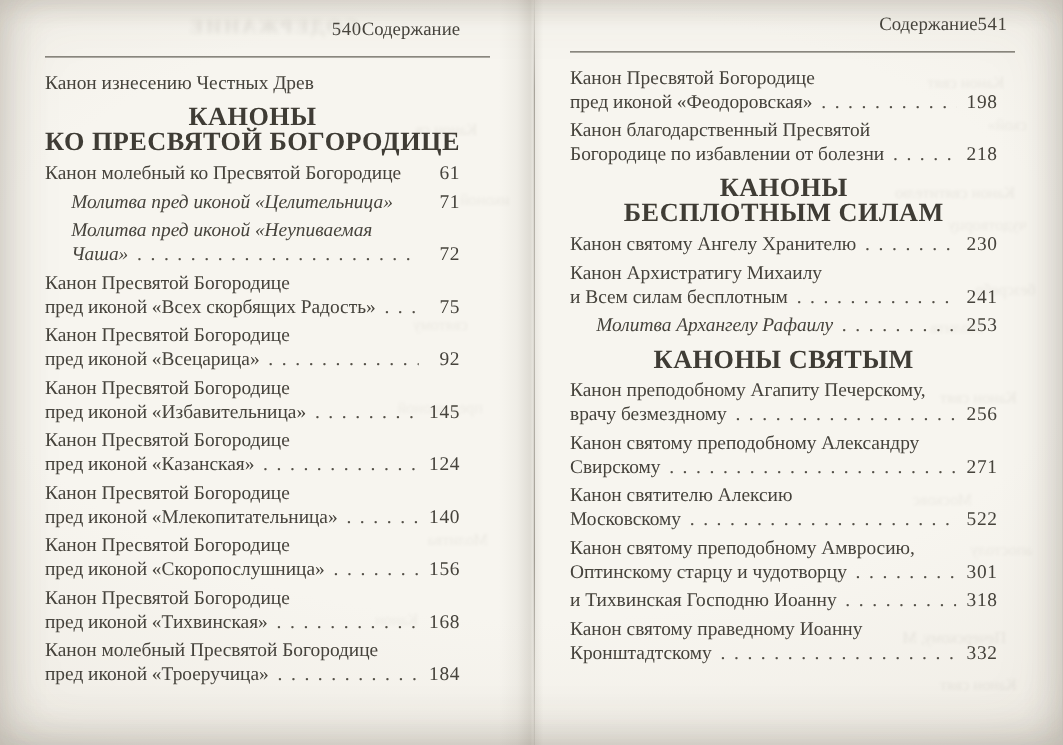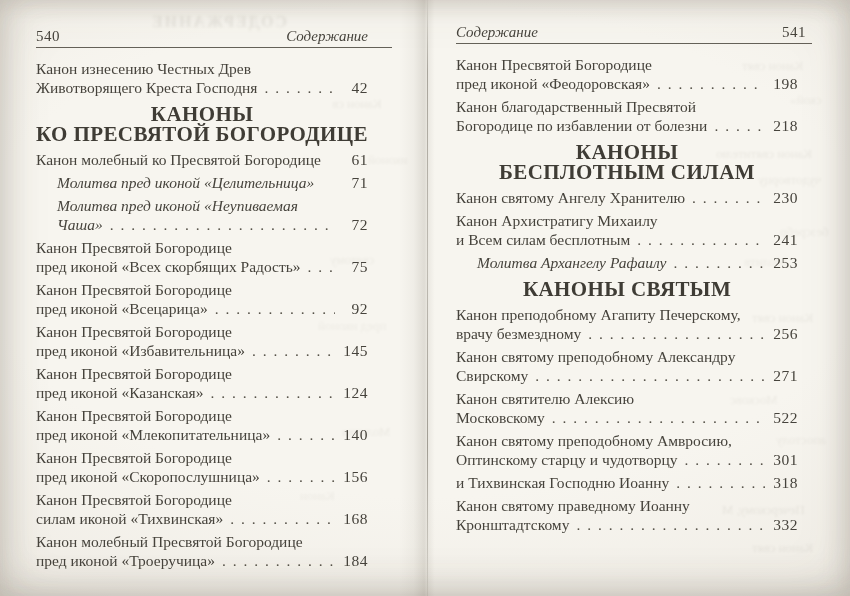--- a/index.html
+++ b/index.html
@@ -30,31 +30,30 @@
     position:absolute;left:427px;top:0;width:1px;height:596px;pointer-events:none;
     background:linear-gradient(to bottom,
       rgba(90,84,72,.05) 0%, rgba(90,84,72,.45) 12%, rgba(90,84,72,.30) 45%,
       rgba(90,84,72,.50) 75%, rgba(90,84,72,.10) 100%);
   }
   .page{position:absolute;top:0;height:596px;}
   .page.left {left:36px; width:332px; padding-top:16px;}
   .page.right{left:456px;width:342px; padding-top:12px;}
 
   .pheader{
-    display:flex;justify-content:space-between;align-items:baseline;
-    font-size:15px;padding-bottom:2px;
+    display:flex;justify-content:flex-end;align-items:baseline;
+    font-size:15px;padding-bottom:12px;
     border-bottom:1.5px solid rgba(74,70,61,.85);
     margin-bottom:11px;
-    margin-top:12px;
   }
   .page.left  .pheader{margin-right:-24px;}
   .page.right .pheader{margin-right:-14px;}
   .page.left  .pheader .ptitle{padding-right:24px;}
   .page.right .pheader .pnum  {padding-right:6px;}
-  .ptitle{font-style:italic;}
+  .ptitle{}
   .pnum{letter-spacing:.5px;}
 
   .toc{font-size:15.5px;line-height:19px;}
   .toc-heading{
     text-align:center;font-weight:bold;font-size:21px;line-height:20px;
     letter-spacing:.4px;margin:7px 0 6px 0;color:#3f3c35;
   }
   .toc-entry{margin-bottom:4px;}
   .toc-entry.prayer{padding-left:21px;font-style:italic;}
   .eline{white-space:nowrap;}
@@ -80,25 +79,20 @@
 <div class="spread">
 
   <div class="page left">
     <div class="pheader">
       <span class="pnum">540</span>
       <span class="ptitle">Содержание</span>
     </div>
     <div class="toc">
         <div class="toc-entry">
           <div class="eline">Канон изнесению Честных Древ</div>
-          <div class="lastline">
-            <span class="lt">Животворящего Креста Господня</span>
-            <span class="leader dots"></span>
-            <span class="num">42</span>
-          </div>
         </div>
         <div class="toc-heading">
           <div>КАНОНЫ</div>
           <div>КО ПРЕСВЯТОЙ БОГОРОДИЦЕ</div>
         </div>
         <div class="toc-entry">
           <div class="lastline">
             <span class="lt">Канон молебный ко Пресвятой Богородице</span>
             <span class="leader"></span>
             <span class="num">61</span>
@@ -163,21 +157,21 @@
           <div class="eline">Канон Пресвятой Богородице</div>
           <div class="lastline">
             <span class="lt">пред иконой «Скоропослушница»</span>
             <span class="leader dots"></span>
             <span class="num">156</span>
           </div>
         </div>
         <div class="toc-entry">
           <div class="eline">Канон Пресвятой Богородице</div>
           <div class="lastline">
-            <span class="lt">силам иконой «Тихвинская»</span>
+            <span class="lt">пред иконой «Тихвинская»</span>
             <span class="leader dots"></span>
             <span class="num">168</span>
           </div>
         </div>
         <div class="toc-entry">
           <div class="eline">Канон молебный Пресвятой Богородице</div>
           <div class="lastline">
             <span class="lt">пред иконой «Троеручица»</span>
             <span class="leader dots"></span>
             <span class="num">184</span>

